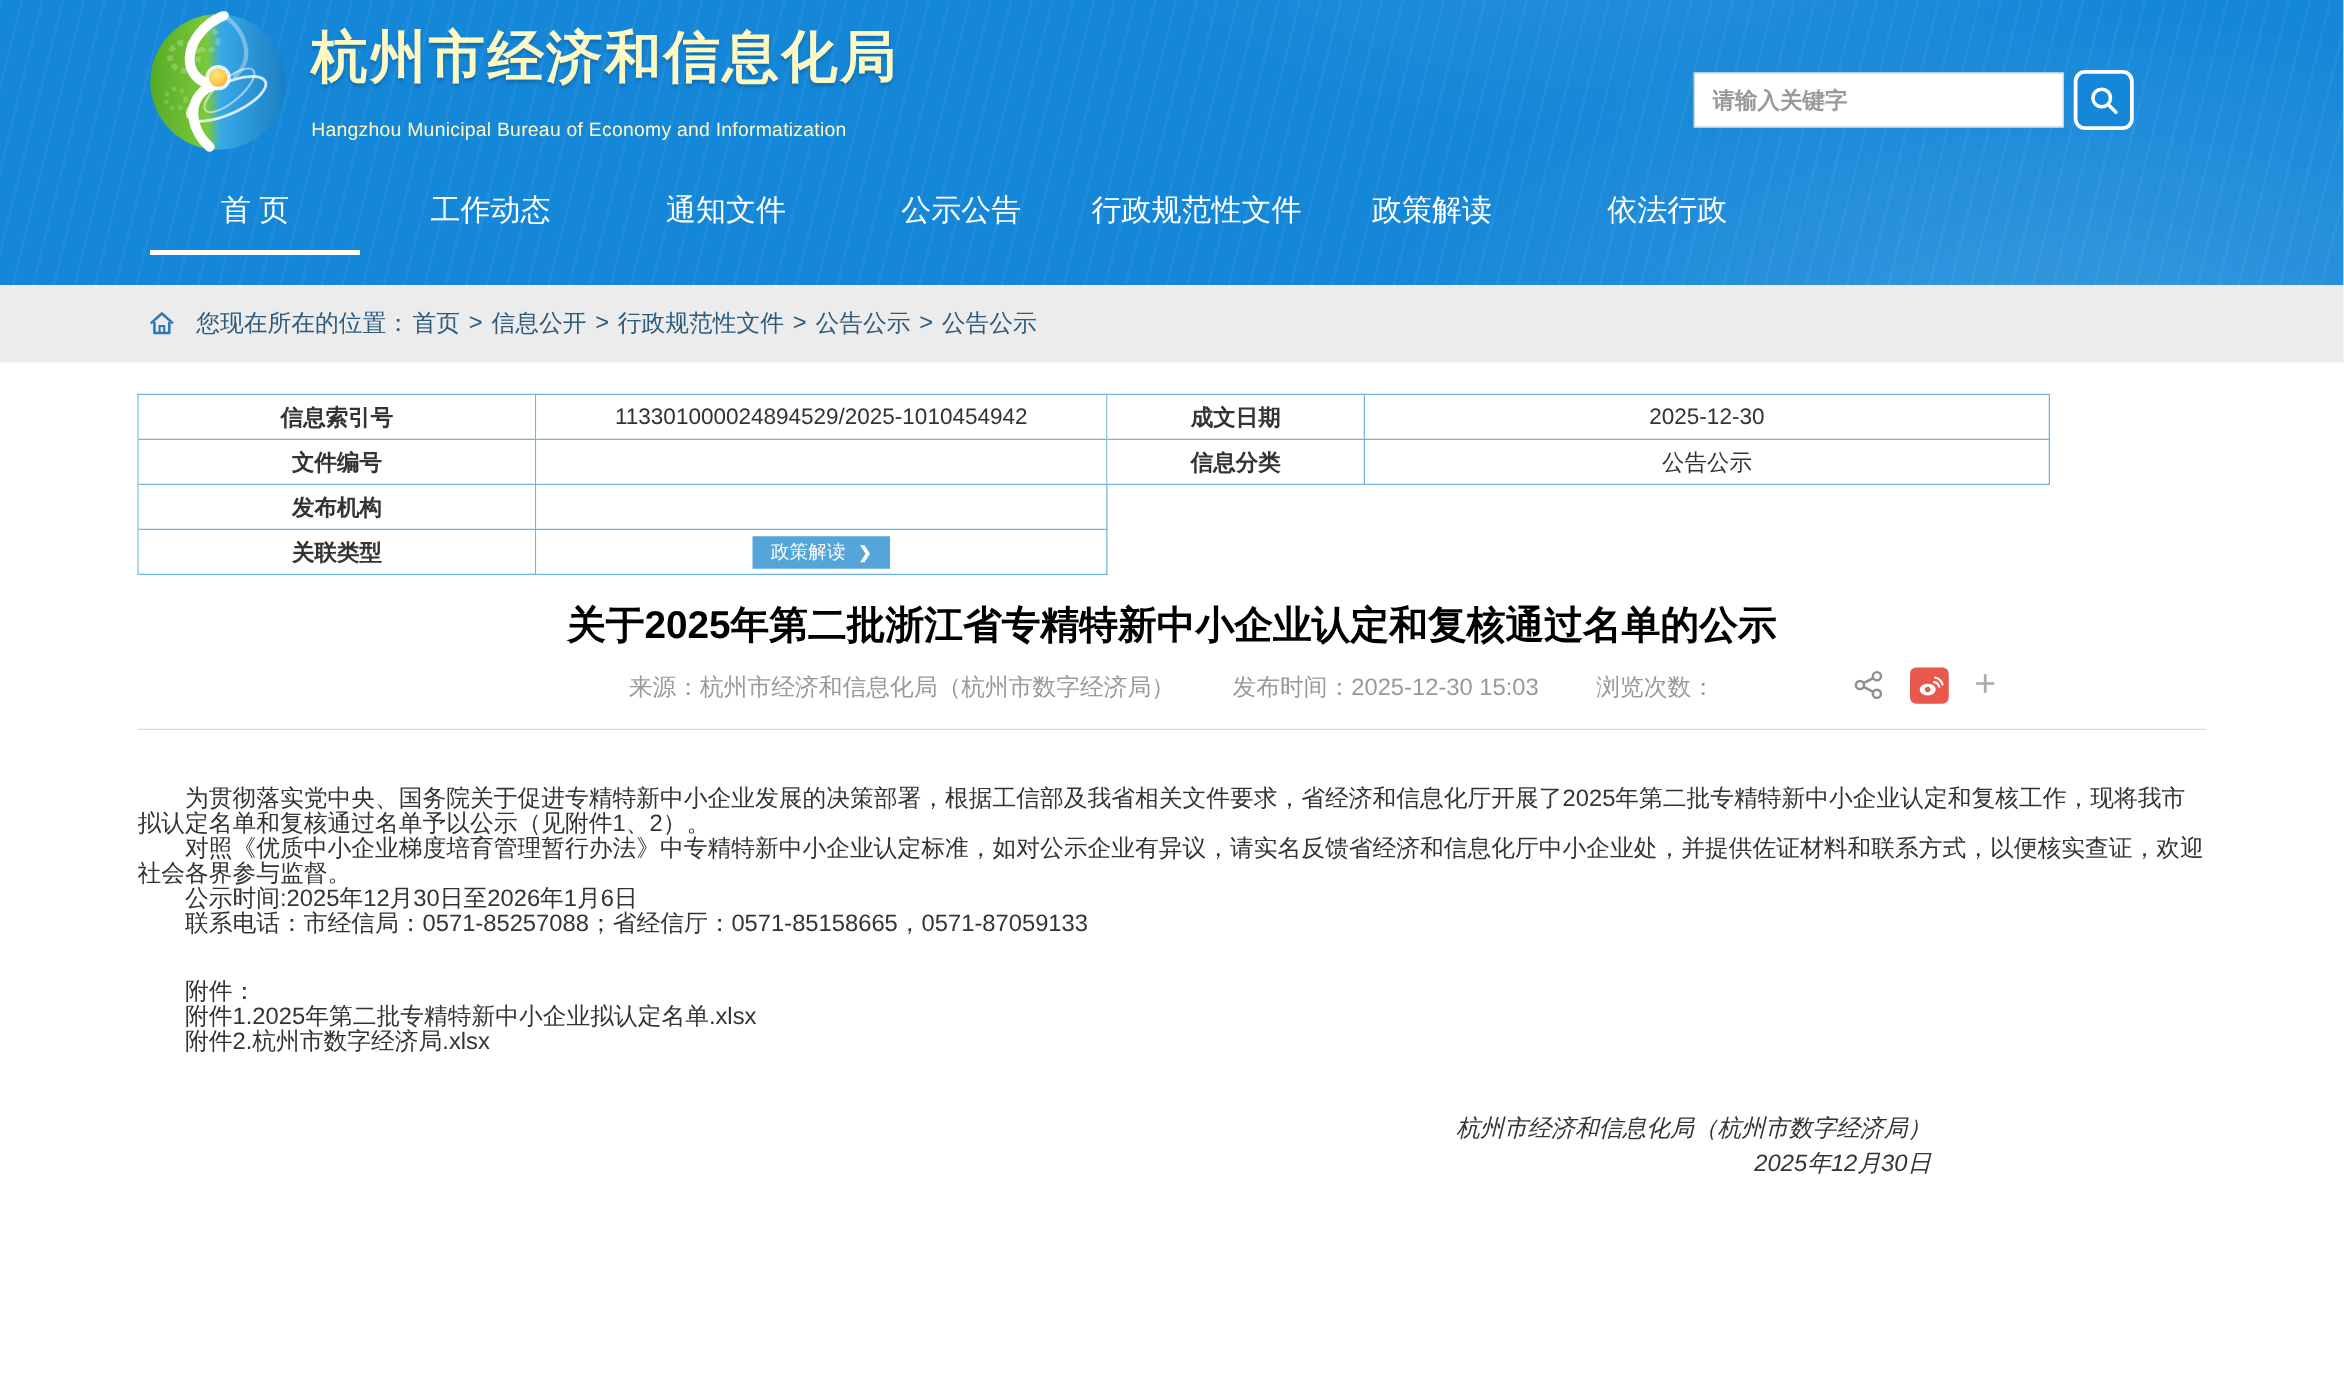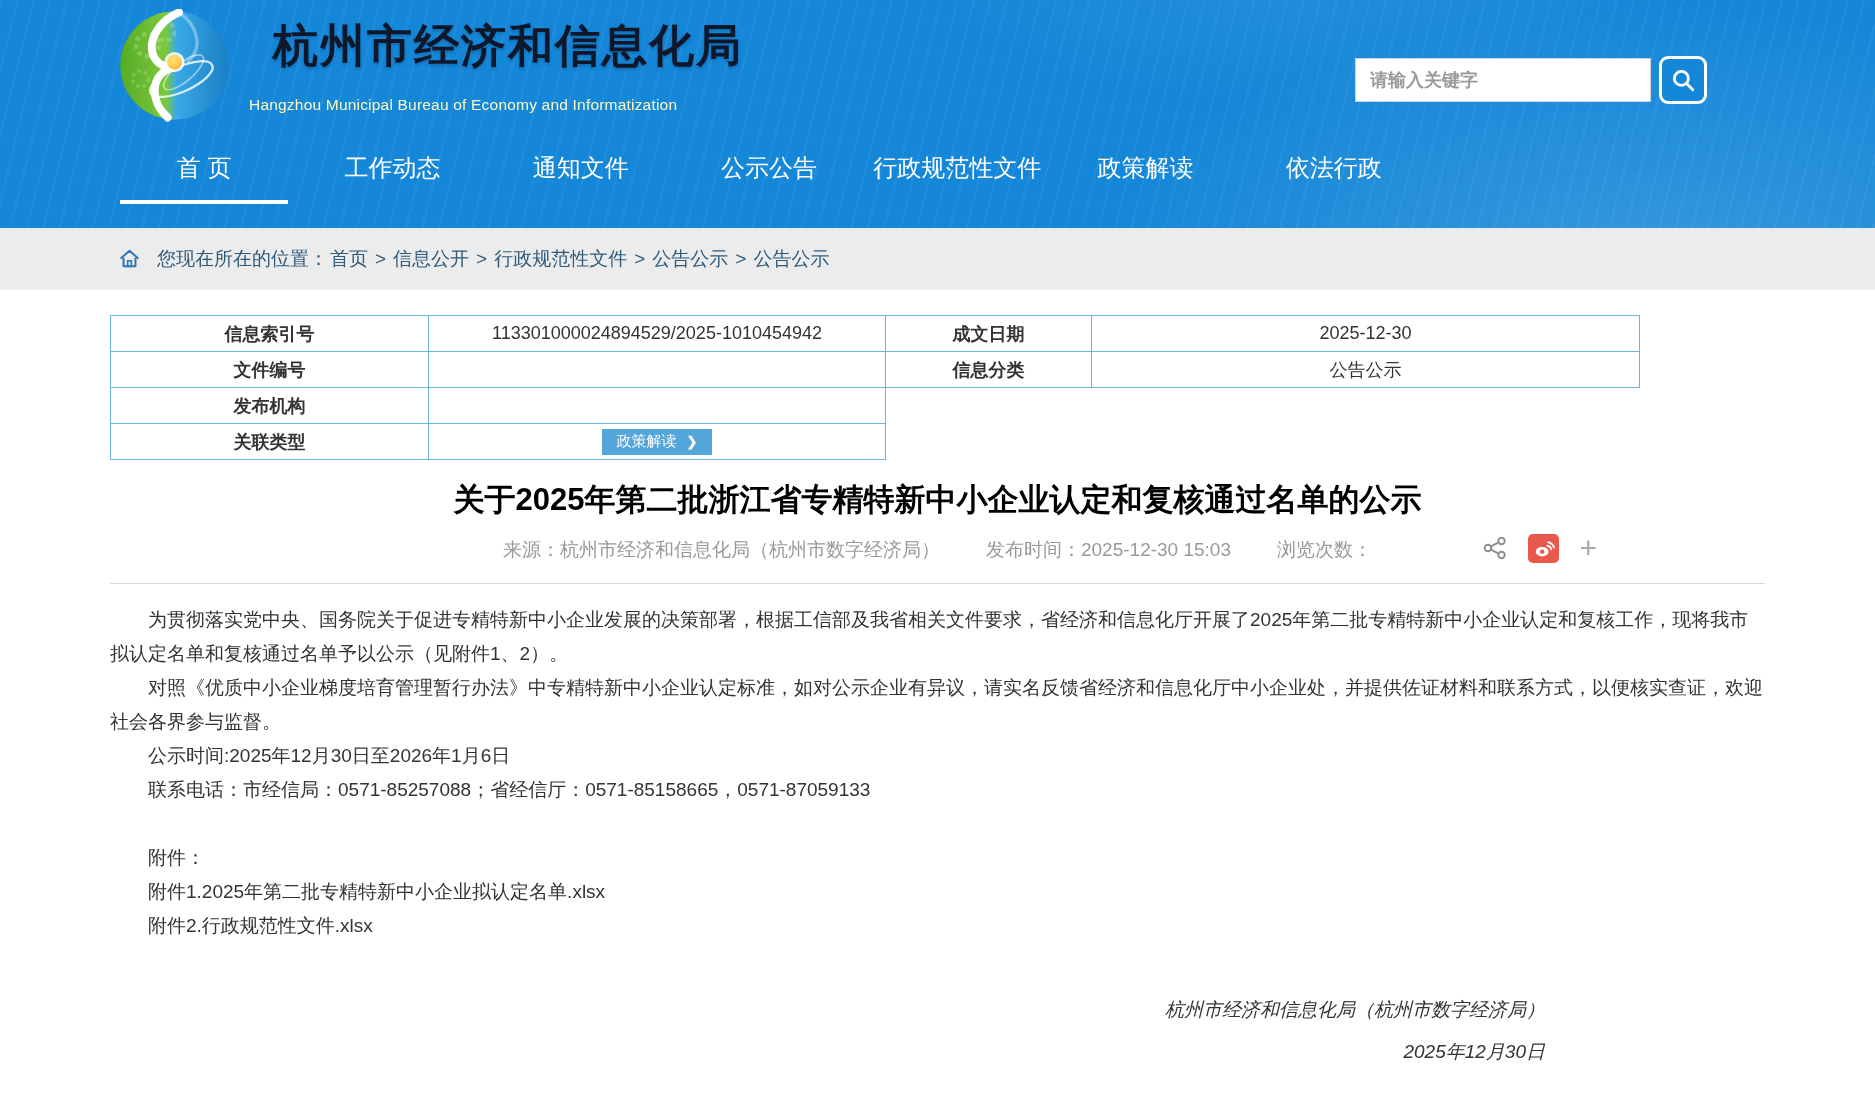--- a/index.html
+++ b/index.html
@@ -14,21 +14,21 @@
     background:
       radial-gradient(ellipse 900px 420px at 88% 118%, rgba(255,255,255,0.14), transparent 62%),
       radial-gradient(ellipse 700px 300px at 70% -30%, rgba(255,255,255,0.07), transparent 60%),
       repeating-linear-gradient(104deg, rgba(255,255,255,0.05) 0 2px, transparent 2px 16px);
     pointer-events:none;
   }
   .header-top { height:130px; position:relative; z-index:1; display:flex; align-items:center; }
   .brand { display:flex; align-items:center; margin-left:118px; }
   .logo { width:113px; height:113px; display:block; }
   .brand-text { margin-left:18px; }
-  .site-title { color:#0f172a; font-size:45px; font-weight:bold; letter-spacing:2px; text-shadow:0 2px 3px rgba(0,60,110,0.35);margin-left:24px; }
+  .site-title { color:#fef9c3; font-size:45px; font-weight:bold; letter-spacing:2px; text-shadow:0 2px 3px rgba(0,60,110,0.35); }
   .site-subtitle { color:#fef9c3; font-size:15.5px; margin-top:20px; letter-spacing:0.2px; }
   .search { position:absolute; right:168px; top:56px; display:flex; align-items:center; z-index:2; }
   .search-input { width:296px; height:44px; border:1px solid #cfd6da; background:#fff; font-size:18px; padding:0 14px; color:#333; outline:none; font-family:"Liberation Sans",sans-serif;font-weight:bold; }
   .search-input::placeholder { color:#9a9a9a; }
   .search-btn { width:48px; height:48px; margin-left:8px; background:#1587d8; border:3px solid #fff; border-radius:9px; cursor:pointer; display:flex; align-items:center; justify-content:center; }
 
   .main-nav { position:relative; z-index:1; margin-left:110px; width:1318px; height:98px; display:flex; }
   .nav-item { flex:1; text-align:center; padding-top:22px; color:#fff; font-size:24px; text-decoration:none; position:relative; cursor:pointer; }
   .nav-item.active::after { content:""; position:absolute; left:50%; transform:translateX(-50%); bottom:24px; width:168px; height:4px; background:#fff; }
 
@@ -56,21 +56,21 @@
 
   .article-title { text-align:center; margin-top:19px; font-size:31px; font-weight:bold; color:#000; }
 
   .meta-row { position:relative; margin-top:16px; padding-bottom:20px; border-bottom:1px solid #dadada; display:flex; justify-content:center; gap:46px; color:#999; font-size:19px; transform:none; }
   .meta-row .meta-item { white-space:nowrap; }
   .share-icons { position:absolute; right:168px; top:-4px; display:flex; align-items:center; gap:20px; }
   .weibo-badge { width:31px; height:29px; background:#e8584d; border-radius:5px; display:flex; align-items:center; justify-content:center; cursor:pointer; }
   .plus-glyph { font-size:30px; color:#aaa; font-weight:300; line-height:1; cursor:pointer; }
   .share-glyph { cursor:pointer; display:inline-flex; }
 
-  .article-body { margin-top:19px; font-size:19px; color:#333; line-height:34px; }
+  .article-body { margin-top:46px; font-size:19px; color:#333; line-height:20px; }
   .article-body p { text-indent:2em; }
   .att-head { margin-top:34px; }
   .att-link { color:#333; text-decoration:none; cursor:pointer; }
   .signature { margin-top:50px; text-align:right; padding-right:220px;font-style:italic; }
   .signature p { text-indent:0; }
   .signature .sig-date { margin-top:8px; }
 </style>
 </head>
 <body>
 
@@ -220,21 +220,21 @@
       </span>
     </div>
 
     <div class="article-body">
       <p>为贯彻落实党中央、国务院关于促进专精特新中小企业发展的决策部署，根据工信部及我省相关文件要求，省经济和信息化厅开展了2025年第二批专精特新中小企业认定和复核工作，现将我市拟认定名单和复核通过名单予以公示（见附件1、2）。</p>
       <p>对照《优质中小企业梯度培育管理暂行办法》中专精特新中小企业认定标准，如对公示企业有异议，请实名反馈省经济和信息化厅中小企业处，并提供佐证材料和联系方式，以便核实查证，欢迎社会各界参与监督。</p>
       <p>公示时间:2025年12月30日至2026年1月6日</p>
       <p>联系电话：市经信局：0571-85257088；省经信厅：0571-85158665，0571-87059133</p>
       <p class="att-head">附件：</p>
       <p><a class="att-link">附件1.2025年第二批专精特新中小企业拟认定名单.xlsx</a></p>
-      <p><a class="att-link">附件2.行政规范性文件.xlsx</a></p>
+      <p><a class="att-link">附件2.杭州市数字经济局.xlsx</a></p>
       <div class="signature">
         <p>杭州市经济和信息化局（杭州市数字经济局）</p>
         <p class="sig-date">2025年12月30日</p>
       </div>
     </div>
 
   </main>
 </div>
 
 </body></html>

